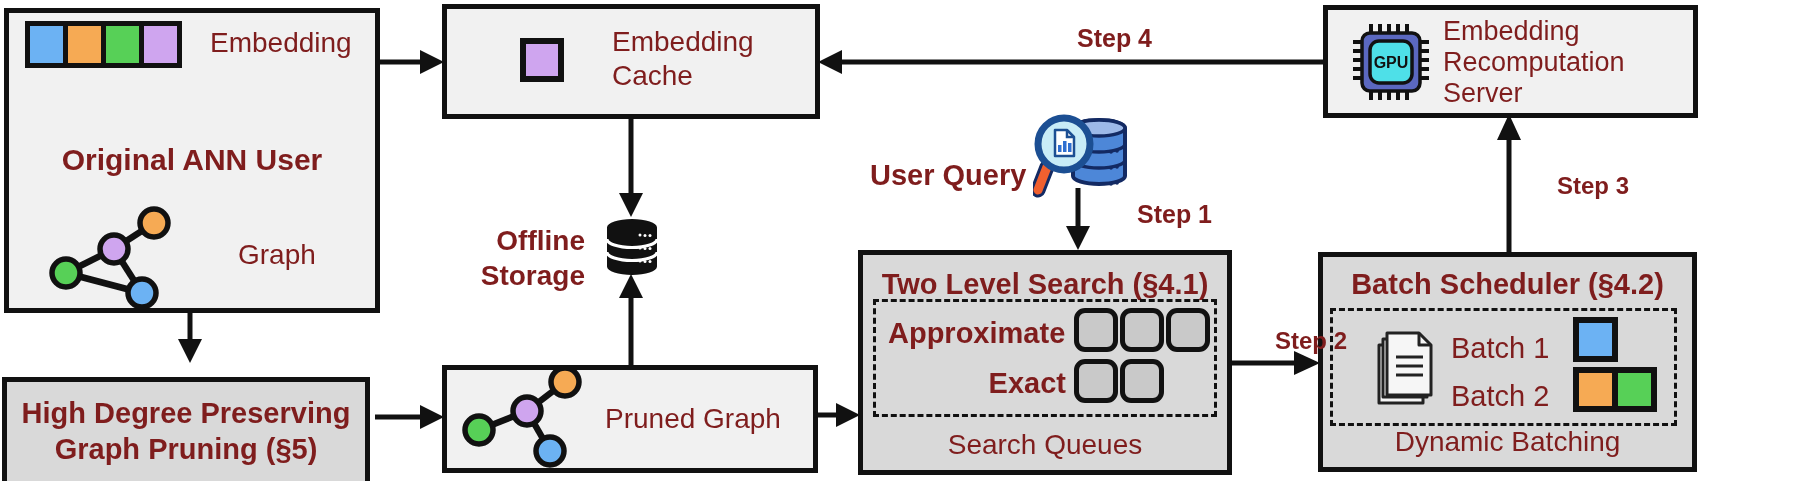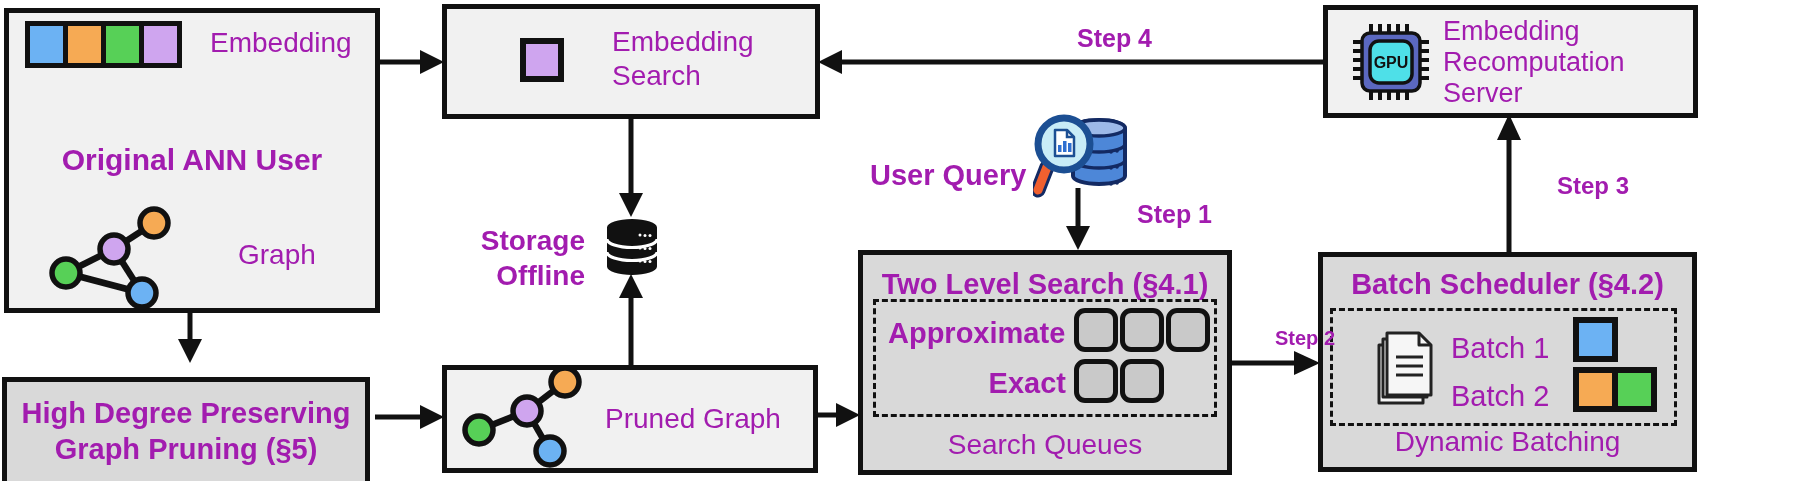--- a/index.html
+++ b/index.html
@@ -1,17 +1,17 @@
 <!DOCTYPE html>
 <html><head>
 <meta charset="utf-8">
 <style>
   html,body{margin:0;padding:0;background:#fff;}
   .canvas{position:relative;width:1817px;height:481px;background:#ffffff;
-          font-family:"Liberation Sans",sans-serif;color:#a21caf;overflow:hidden;}
+          font-family:"Liberation Sans",sans-serif;color:#7f1d1d;overflow:hidden;}
   .abs{position:absolute;}
   .box{position:absolute;box-sizing:border-box;border:5px solid #111;background:#f1f1f1;}
   .box.dark{background:#d9d9d9;}
   .bold{font-weight:bold;margin-top:20px;}
   .ctr{left:0;right:0;text-align:center;}
   .t28{font-size:28px;line-height:34px;}
   .t29b{font-size:29px;line-height:34px;font-weight:bold;}
   .t30b{font-size:30px;line-height:34px;font-weight:bold;}
   .t27{font-size:27px;line-height:31px;}
   .step{font-size:25px;font-weight:bold;margin-left:37px;}
@@ -69,27 +69,27 @@
 
   <div class="box dark" style="left:2px;top:361px;width:368px;height:114px;margin-top:16px;">
     <div class="abs ctr t29b" style="top:14px;">High Degree Preserving</div>
     <div class="abs ctr t29b" style="top:50px;">Graph Pruning (§5)</div>
   </div>
 
   <div class="box" style="left:442px;top:4px;width:378px;height:115px;">
     <div class="sq-cache" style="left:73px;top:29px;"></div>
     <div class="abs t28" style="left:165px;top:16px;">
       <div>Embedding</div>
-      <div>Search</div>
+      <div>Cache</div>
     </div>
   </div>
 
   <div class="abs t28 bold" style="left:455px;top:203px;width:130px;text-align:right;line-height:35px;">
+    <div>Offline</div>
     <div>Storage</div>
-    <div>Offline</div>
   </div>
   <svg class="abs" style="left:606px;top:218px;" width="52" height="58" viewBox="0 0 52 58">
     <path d="M1 9.5 a25 8.5 0 0 1 50 0 v39 a25 8.5 0 0 1 -50 0 z" fill="#111"></path>
     <path d="M1 21 a25 8.5 0 0 0 50 0" stroke="#fff" stroke-width="3" fill="none"></path>
     <path d="M1 34 a25 8.5 0 0 0 50 0" stroke="#fff" stroke-width="3" fill="none"></path>
     <g fill="#fff">
       <circle cx="34" cy="17" r="1.5"></circle>
         <circle cx="39" cy="17.6" r="1.5"></circle>
         <circle cx="44" cy="17.4" r="1.5"></circle>
       <circle cx="34" cy="30" r="1.5"></circle>
@@ -219,21 +219,21 @@
       <text x="38" y="44" text-anchor="middle" font-size="16" font-weight="bold" fill="#111" font-family="Liberation Sans, sans-serif">GPU</text>
     </svg>
     <div class="abs t27" style="left:115px;top:6px;">
       <div>Embedding</div>
       <div>Recomputation</div>
       <div>Server</div>
     </div>
   </div>
 
   <div class="abs step" style="left:1100px;top:200px;">Step 1</div>
-  <div class="abs step" style="left:1238px;top:327px;font-size:20px;">Step 2</div>
+  <div class="abs step" style="left:1238px;top:327px;font-size:24px;">Step 2</div>
   <div class="abs step" style="left:1520px;top:172px;font-size:24px;">Step 3</div>
   <div class="abs step" style="left:1040px;top:24px;">Step 4</div>
 
   <svg class="arrow" style="left:378px;top:48px;" width="66" height="28">
     <line x1="0" y1="14" x2="44" y2="14"></line>
       <polygon points="42,2 66,14 42,26"></polygon>
   </svg>
   <svg class="arrow" style="left:176px;top:311px;" width="28" height="52">
     <line x1="14" y1="0" x2="14" y2="30"></line>
       <polygon points="2,28 26,28 14,52"></polygon>

